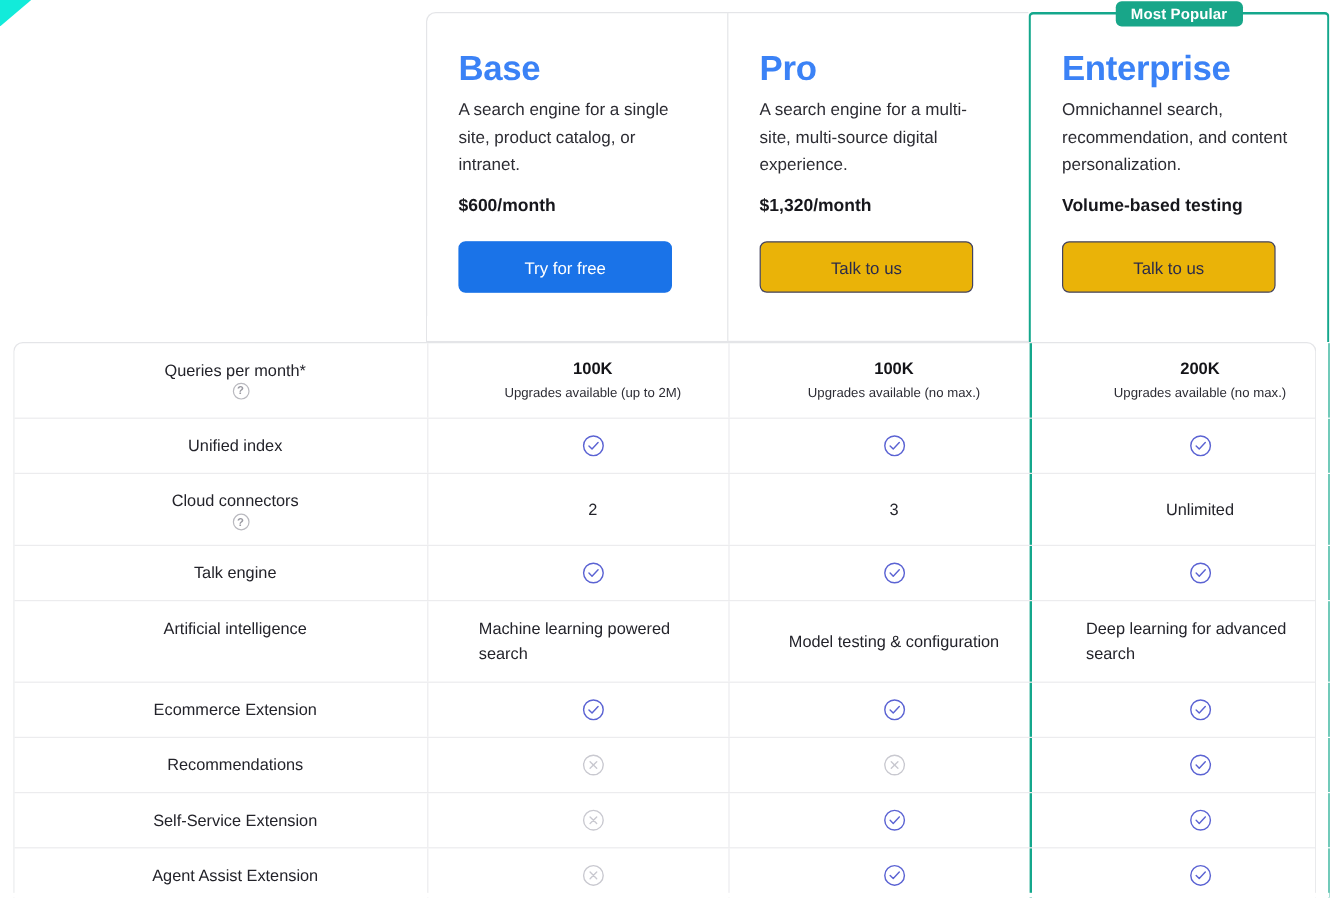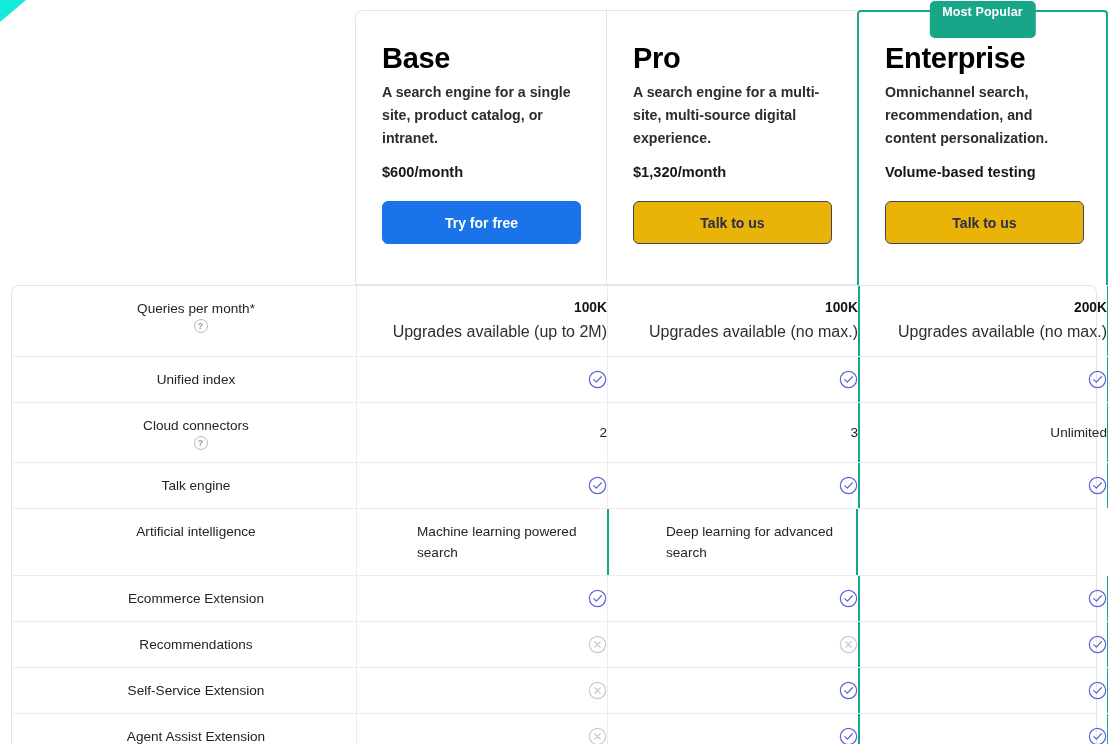--- a/index.html
+++ b/index.html
@@ -66,61 +66,60 @@
   .badge {
     position: absolute;
     top: -11px;
     left: 50%;
     transform: translateX(-50%);
     background: #18A689;
     color: #ffffff;
     font-size: 12.5px;
     font-weight: 600;
     letter-spacing: .1px;
-    padding: 4px 13px 19px 13px;
+    padding: 4px 13px 3px 13px;
     border-radius: 5px;
     white-space: nowrap;
     z-index: 5;
   }
 
   .plan-name {
     font-size: 29px;
     font-weight: 700;
-    color: #000000;
+    color: #3b82f6;
     letter-spacing: -0.3px;
     line-height: 1.08;
     margin-bottom: 7px;
   }
 
   .plan-desc {
     font-size: 14.2px;
     line-height: 1.62;
     color: #2c2c33;
     margin-bottom: 14px;
     max-width: 205px;
-    font-weight: bold;
   }
 
   .plan-price {
     font-size: 14.6px;
     font-weight: 700;
     color: #17171c;
     margin-top: 14px;
     margin-bottom: 21px;
   }
 
   .plan-btn {
     display: flex;
     align-items: center;
     justify-content: center;
     height: 43px;
-    width: 199px;
+    width: 178px;
     border-radius: 6px;
     font-size: 14px;
-    font-weight: 700;
+    font-weight: 400;
     cursor: pointer;
     user-select: none;
   }
   .plan-btn.primary {
     background: #1A73E8;
     color: #ffffff;
     border: 1px solid #1A73E8;
   }
   .plan-btn.secondary {
     background: #eab308;
@@ -163,39 +162,39 @@
     width: 344px;
     flex: 0 0 344px;
     padding-left: 24px;
   }
   .fcell.val {
     width: 251px;
     flex: 0 0 251px;
     border-left: 1px solid #ececee;
     padding-left: 24px;
     flex-direction: column;
-    align-items: flex-end;
+    align-items: center;
     justify-content: center;
   }
   .fcell.val.hl {
     border-left: 2px solid #14A78C;
     border-right: 2px solid #14A78C;
     padding-left: 33px;
   }
 
   .frow.tall { min-height: 58px; }
 
   .val-strong {
     font-size: 13.8px;
     font-weight: 700;
     color: #141418;
     line-height: 1.5;
   }
   .val-sub {
-    font-size: 16px;
+    font-size: 11px;
     color: #2d2d35;
     line-height: 1.5;
     margin-top: 1px;
   }
   .val-text {
     font-size: 13.6px;
     color: #23232a;
     line-height: 1.55;
     max-width: 190px;
   }
@@ -351,20 +350,23 @@
           </span>
         </div>
       </div>
       <div class="frow tall">
         <div class="fcell label">
           <span>Artificial intelligence</span>
         </div>
         <div class="fcell val">
           <span class="val-text">Machine learning powered search</span>
         </div>
+        <div class="fcell val">
+          <span class="val-text">Model testing &amp; configuration</span>
+        </div>
         <div class="fcell val hl">
           <span class="val-text">Deep learning for advanced search</span>
         </div>
       </div>
       <div class="frow">
         <div class="fcell label">
           <span>Ecommerce Extension</span>
         </div>
         <div class="fcell val">
           <span class="mark-icon">

